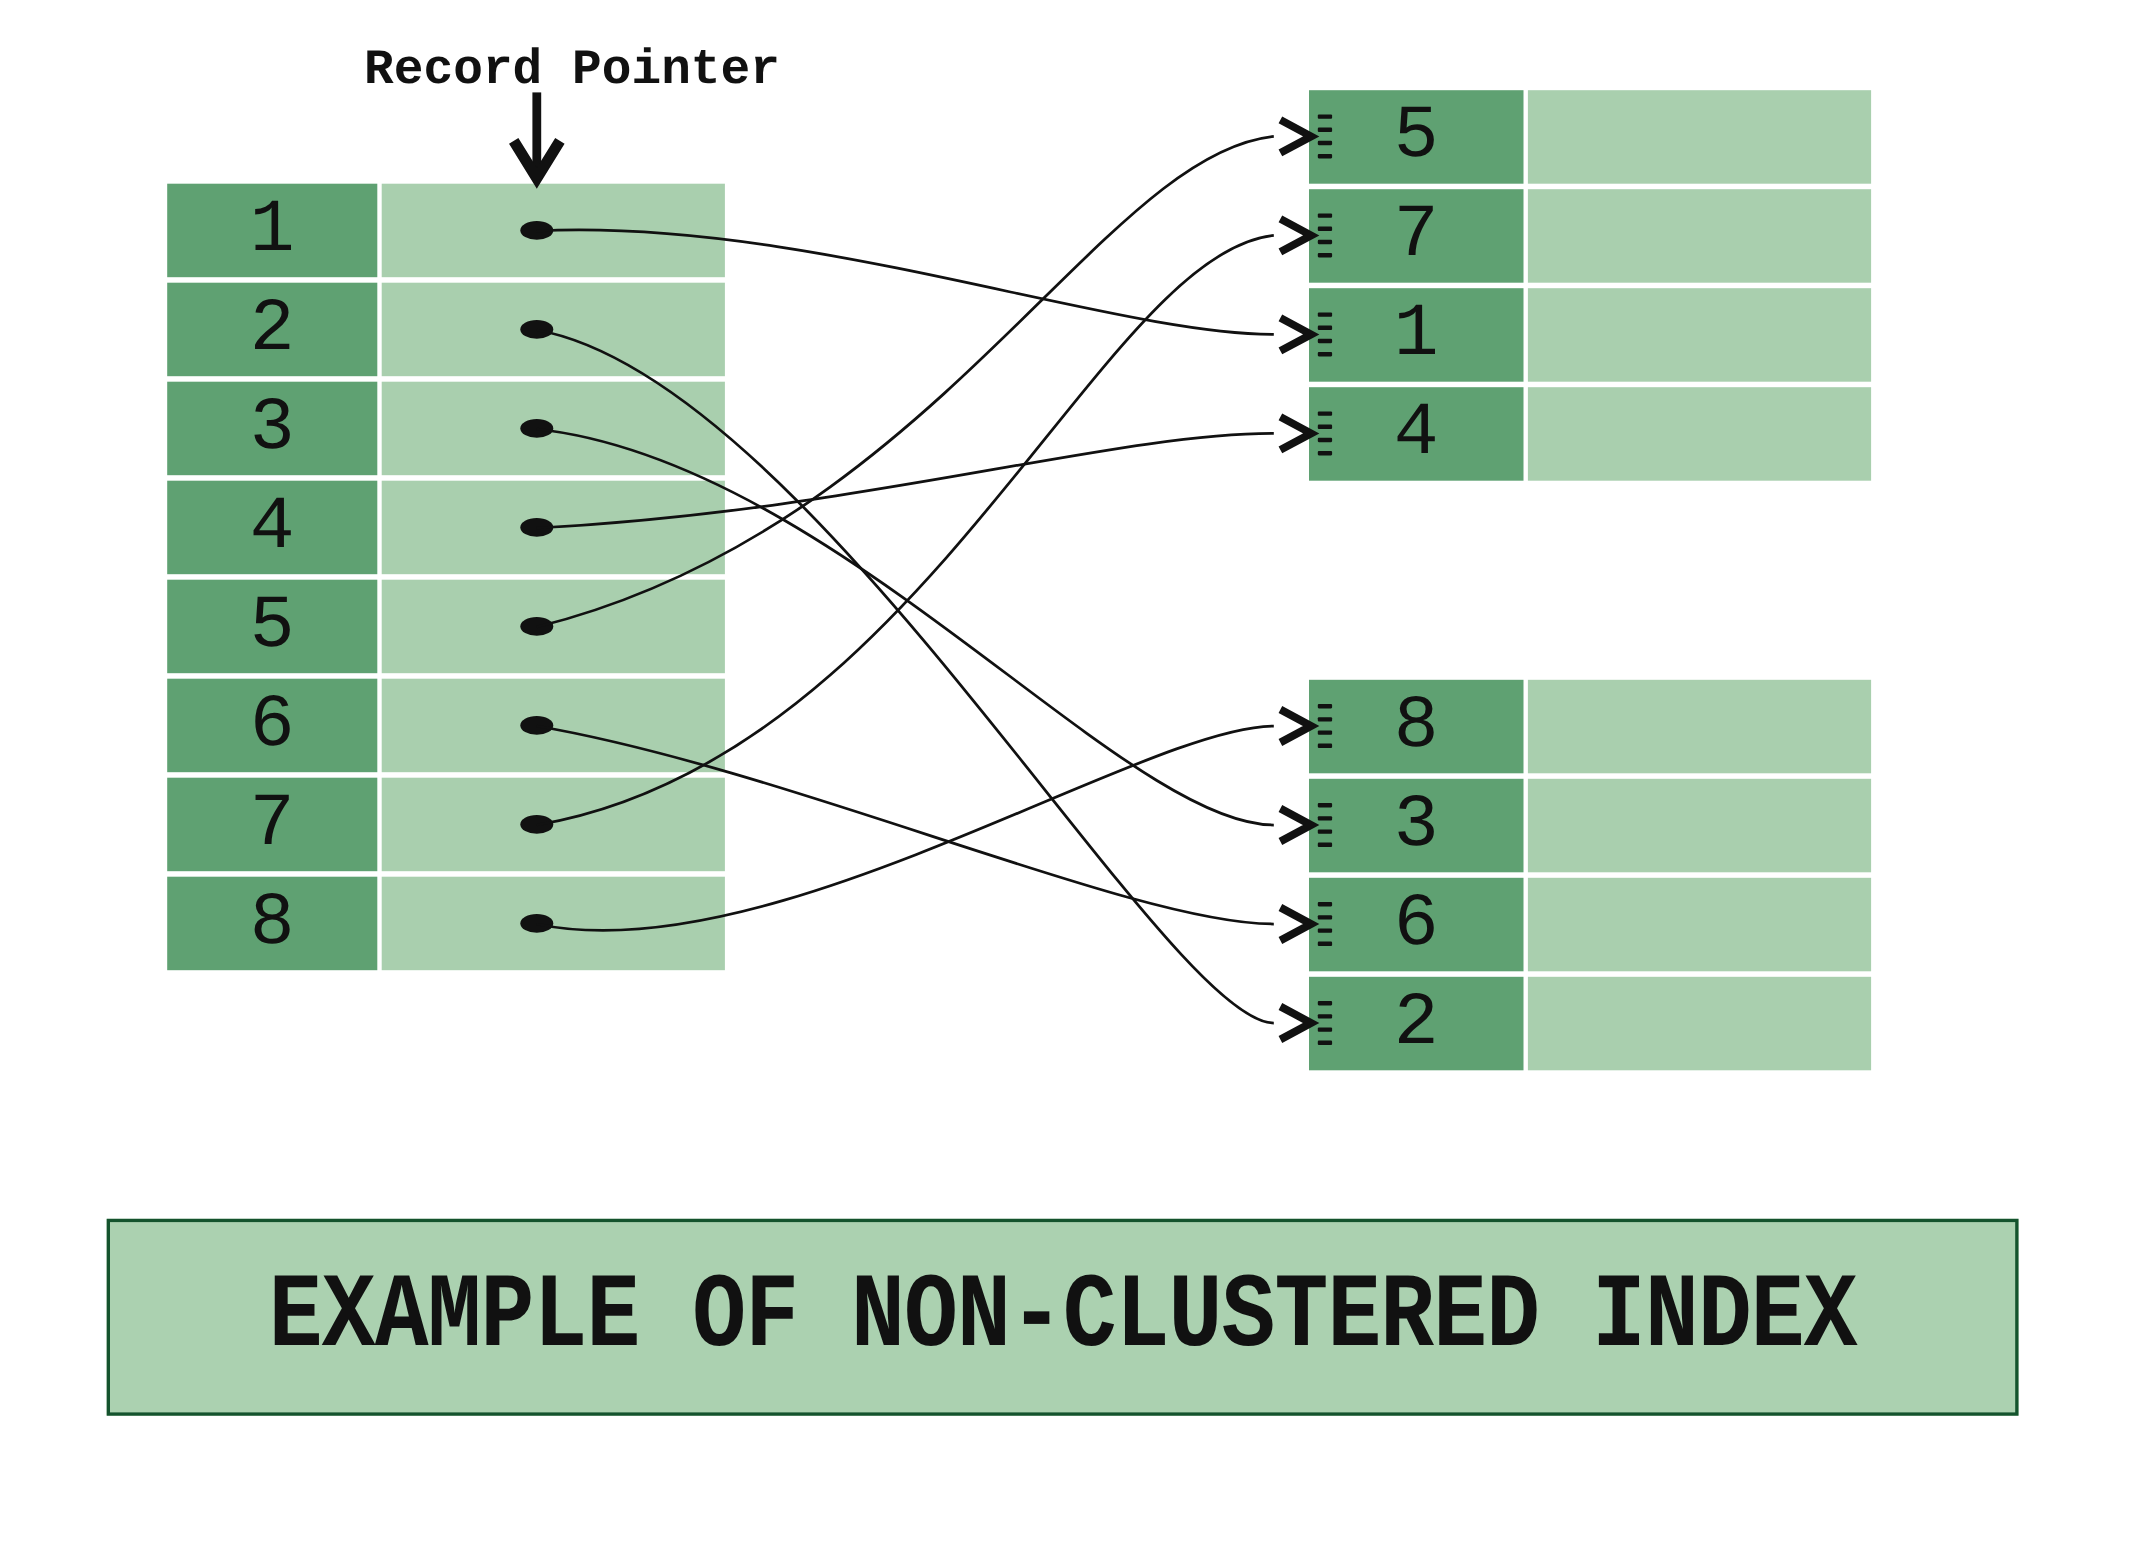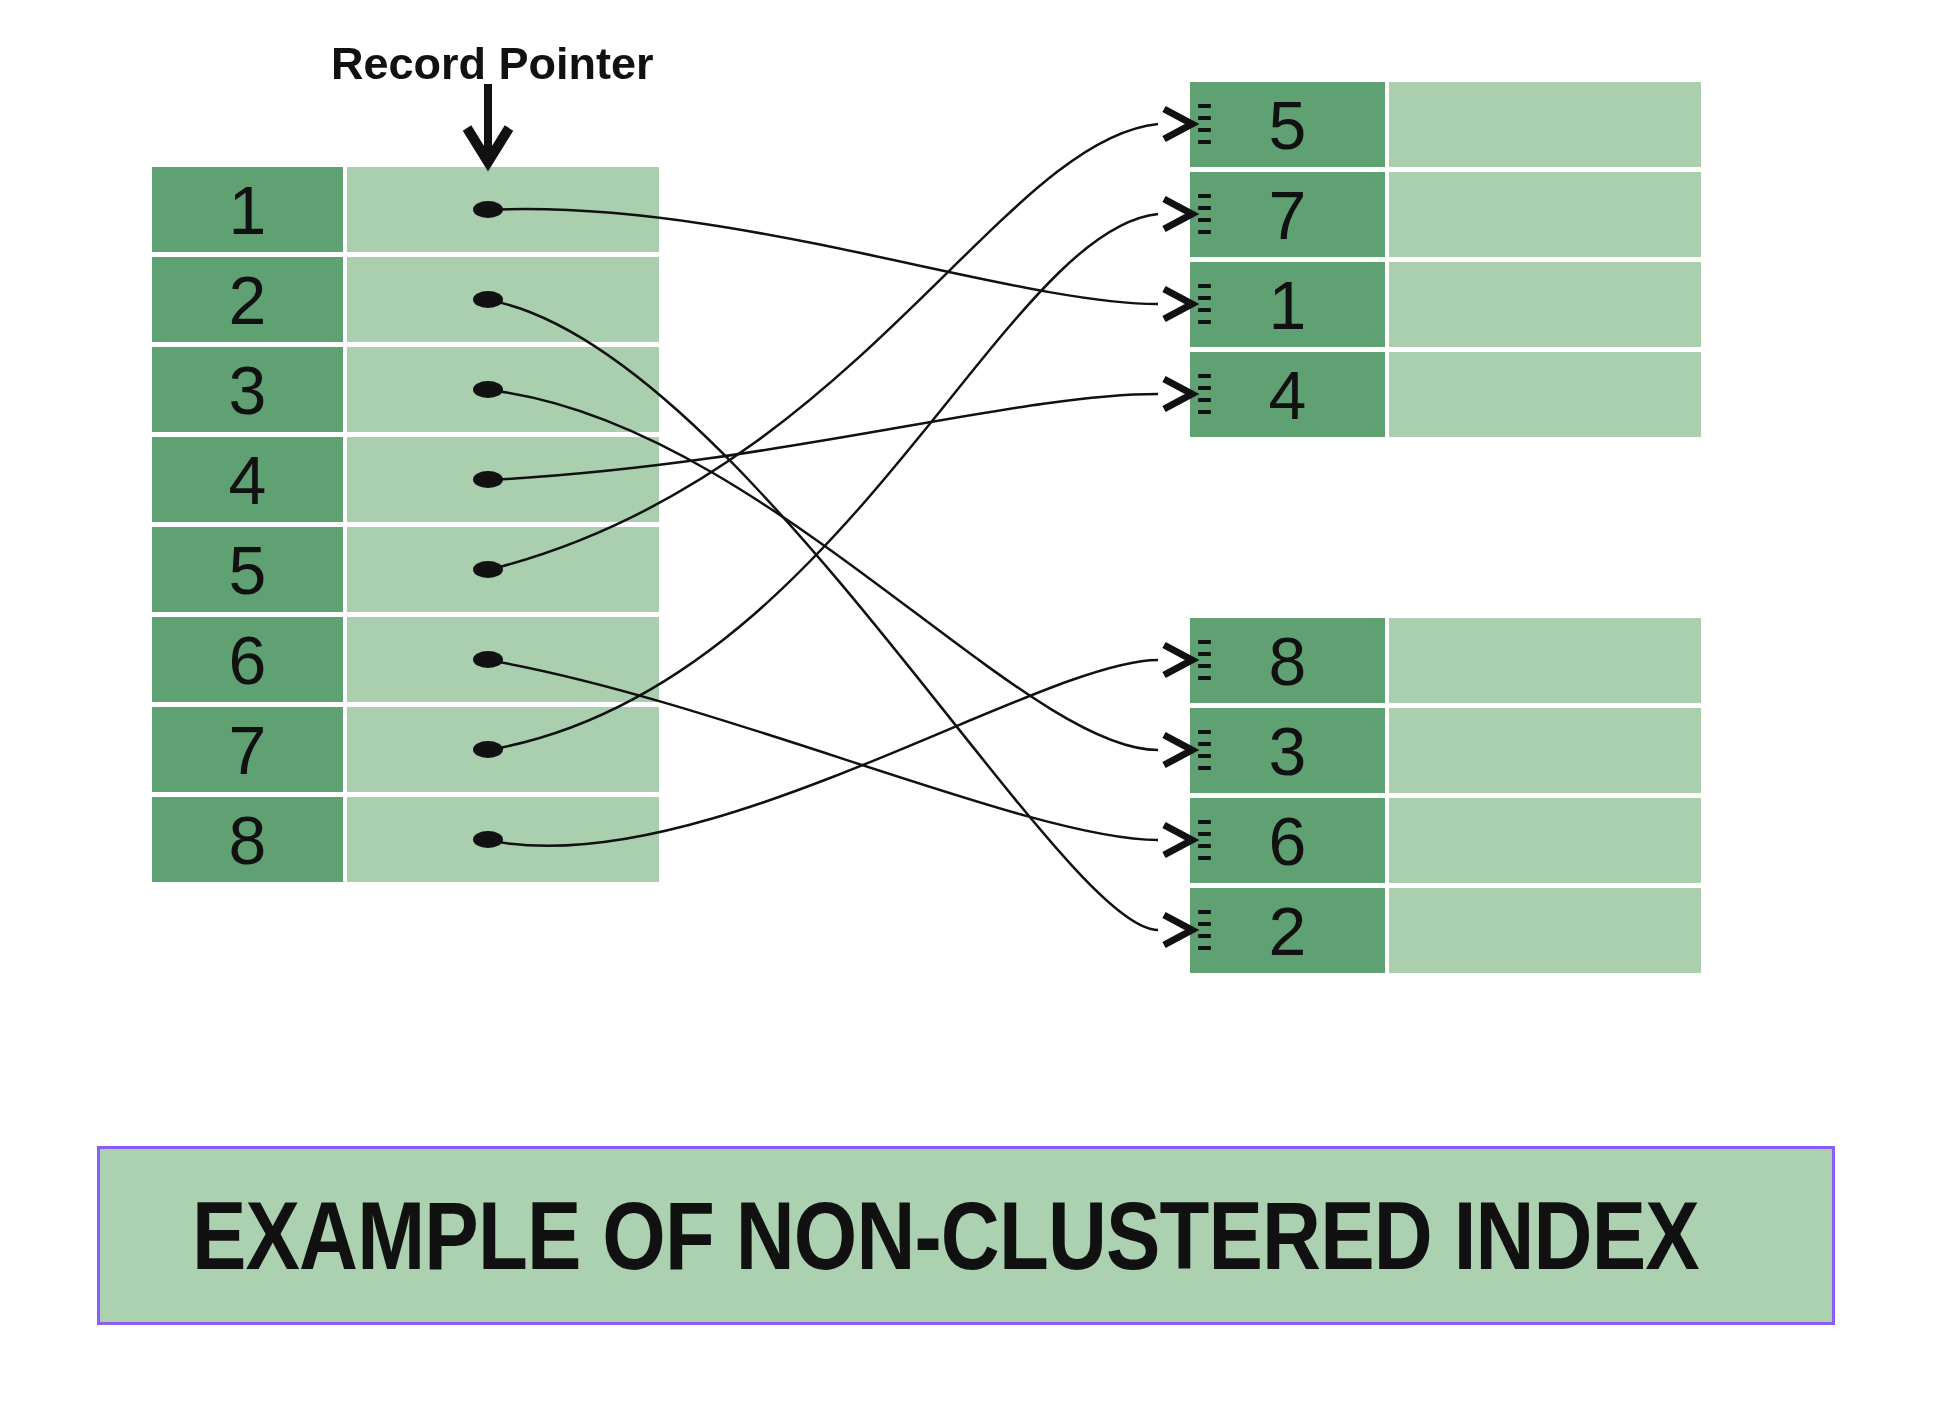--- a/index.html
+++ b/index.html
@@ -1,20 +1,20 @@
 <!DOCTYPE html>
 <html style="--dark-green: #5fa172; --light-green: #a9cfae; --banner-green: #abd1b0; --ink: #111111;"><head>
 <meta charset="utf-8">
 <style>
   html,body{margin:0;padding:0;background:#ffffff;}
   .canvas{
     position:relative;
     width:1949px;height:1418px;
     background:#ffffff;
-    font-family:Liberation Sans, sans-serif;
+    font-family:Liberation Mono, monospace;
     overflow:hidden;
   }
   
   .tbl{position:absolute;}
   .row{position:absolute;left:0;display:flex;}
   .cell{height:85px;display:flex;align-items:center;justify-content:center;}
   .cell.dark{
     width:191px;
     background:var(--dark-green,#5fa172);
     color:#111;
@@ -44,25 +44,25 @@
   .ticks i{display:block;width:13px;height:4px;background:#111;border-radius:1px;}
   
   .record-pointer{
     position:absolute;
     left:331px;top:38px;
     font-size:45px;font-weight:bold;color:#111;
     white-space:nowrap;
   }
   .banner{
     position:absolute;
-    left:97px;top:1146px;
+    left:97px;top:1108px;
     width:1732px;height:173px;
     background:var(--banner-green,#abd1b0);
-    border:3px solid #8b5cf6;
-    display:flex;align-items:center;justify-content:flex-end;
+    border:3px solid #14532d;
+    display:flex;align-items:center;justify-content:center;
   }
   .banner span{
     font-size:96px;font-weight:bold;color:#111;
     white-space:nowrap;
     transform:scaleX(0.85);
     letter-spacing:-1px;
   }
   
   svg.overlay{
     position:absolute;left:0;top:0;

